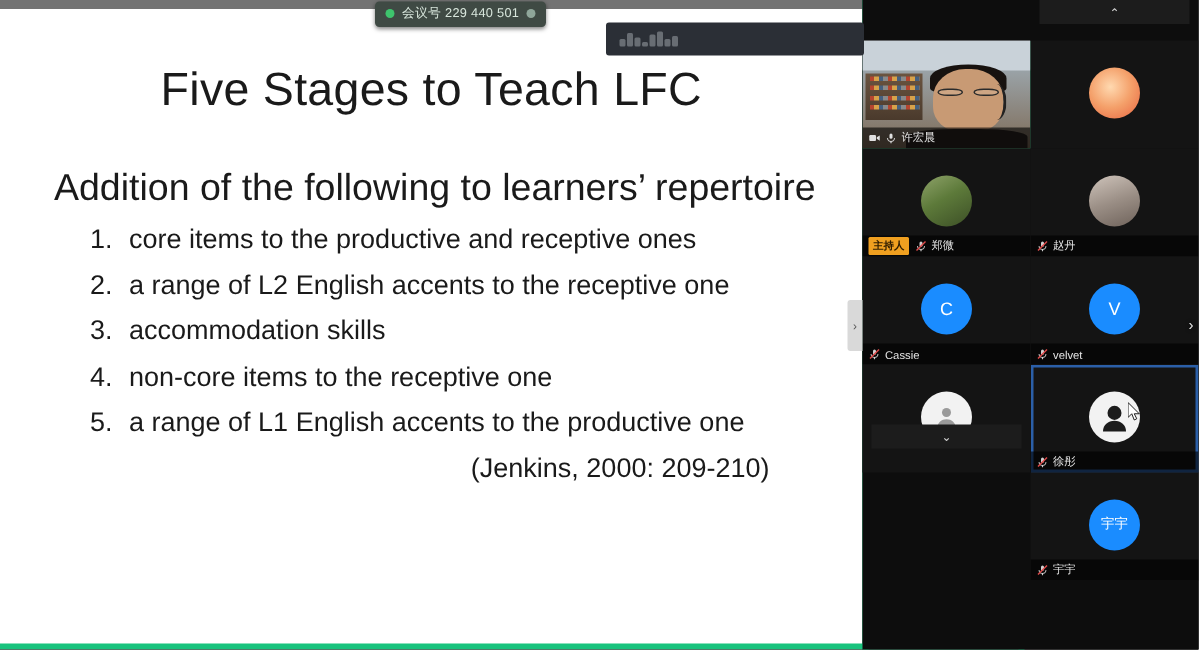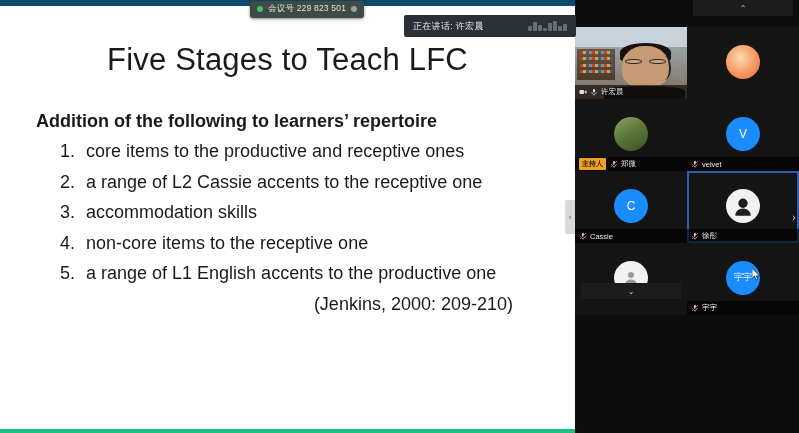--- a/index.html
+++ b/index.html
@@ -5,21 +5,21 @@
   * { margin:0; padding:0; box-sizing:border-box; }
   html,body{ background:#000; }
   body{
     width:799px; height:433px; position:relative; overflow:hidden;
     font-family:"Liberation Sans", sans-serif;
   }
 
   
   #share-region{
     position:absolute; left:0; top:0; width:575px; height:433px;
-    background:#0c4a6e; overflow:hidden;
+    background:#737373; overflow:hidden;
   }
   
   #share-border{
     position:absolute; left:0; top:0; width:683px; height:433px;
     border:4px solid #19c37d; border-left:none; border-top:none;
     pointer-events:none; z-index:5;
   }
   #share-border-inner{
     position:absolute; left:575px; top:0; width:108px; height:433px;
     border-left:4px solid #19c37d; z-index:4; pointer-events:none;
@@ -28,21 +28,21 @@
   .slide{
     position:absolute; left:0; top:6px; width:575px; height:427px;
     background:#fff; color:#231f20;
   }
   .slide-title{
     text-align:center; font-size:31px; font-weight:400; color:#1a1a1a;
     margin-top:36px; letter-spacing:.2px;
     font-family:"Liberation Sans", sans-serif;
   }
   .slide-lead{
-    margin:33px 0 0 36px; font-size:18px; color:#1a1a1a; font-weight:700;
+    margin:33px 0 0 36px; font-size:25px; color:#1a1a1a; font-weight:400;
   }
   ol.slide-list{
     list-style:none; margin:9px 0 0 60px; font-size:18px; color:#1a1a1a;
   }
   ol.slide-list li{
     margin-bottom:9.5px; display:flex; align-items:baseline;
   }
   ol.slide-list .num{ width:26px; flex:none; }
   .slide-cite{
     text-align:right; font-size:18px; margin:2px 62px 0 0; color:#1a1a1a;
@@ -196,21 +196,21 @@
   <div class="slide">
     <div class="slide-title">Five Stages to Teach LFC</div>
     <div class="slide-lead">Addition of the following to learners’ repertoire</div>
     <ol class="slide-list">
       <li>
         <span class="num">1.</span>
         <span>core items to the productive and receptive ones</span>
       </li>
       <li>
         <span class="num">2.</span>
-        <span>a range of L2 Cassie accents to the receptive one</span>
+        <span>a range of L2 English accents to the receptive one</span>
       </li>
       <li>
         <span class="num">3.</span>
         <span>accommodation skills</span>
       </li>
       <li>
         <span class="num">4.</span>
         <span>non-core items to the receptive one</span>
       </li>
       <li>
@@ -220,26 +220,25 @@
     </ol>
     <div class="slide-cite">(Jenkins, 2000: 209-210)</div>
   </div>
 </div>
 
 <div id="share-border"></div>
 <div id="share-border-inner"></div>
 
 <div id="meeting-id-pill">
   <span class="dot-green"></span>
-  <span>会议号 229 823 501</span>
+  <span>会议号 229 440 501</span>
   <span class="dot-grey"></span>
 </div>
 
 <div id="speaking-bar">
-  <span class="sp-text">正在讲话: 许宏晨</span>
   <span class="sp-wave">
     <i style="height:5px"></i>
       <i style="height:9px"></i>
       <i style="height:6px"></i>
     <i style="height:3px"></i>
       <i style="height:8px"></i>
       <i style="height:10px"></i>
     <i style="height:5px"></i>
       <i style="height:7px"></i>
   </span>
@@ -322,20 +321,31 @@
   </div>
 
   <div class="gal-col col-right">
 
     <div id="gallery-up">⌃</div>
 
     <div class="tile">
       <div class="av photo-a"></div>
     </div>
 
+    <div class="tile">
+      <div class="av photo-c"></div>
+      <div class="tile-label">
+        <svg class="ic muted" viewBox="0 0 16 16">
+            <rect x="6" y="2" width="4" height="7" rx="2"></rect>
+            <path d="M4 8a4 4 0 0 0 8 0h1.2a5.2 5.2 0 0 1-4.4 5.1V15H7.2v-1.9A5.2 5.2 0 0 1 2.8 8z"></path>
+            <line class="slash" x1="2" y1="14" x2="14" y2="2"></line>
+          </svg>
+        <span class="nm">赵丹</span>
+      </div>
+    </div>
 
     <div class="tile">
       <div class="av blue">V</div>
       <div class="tile-label">
         <svg class="ic muted" viewBox="0 0 16 16">
             <rect x="6" y="2" width="4" height="7" rx="2"></rect>
             <path d="M4 8a4 4 0 0 0 8 0h1.2a5.2 5.2 0 0 1-4.4 5.1V15H7.2v-1.9A5.2 5.2 0 0 1 2.8 8z"></path>
             <line class="slash" x1="2" y1="14" x2="14" y2="2"></line>
           </svg>
         <span class="nm">velvet</span>

